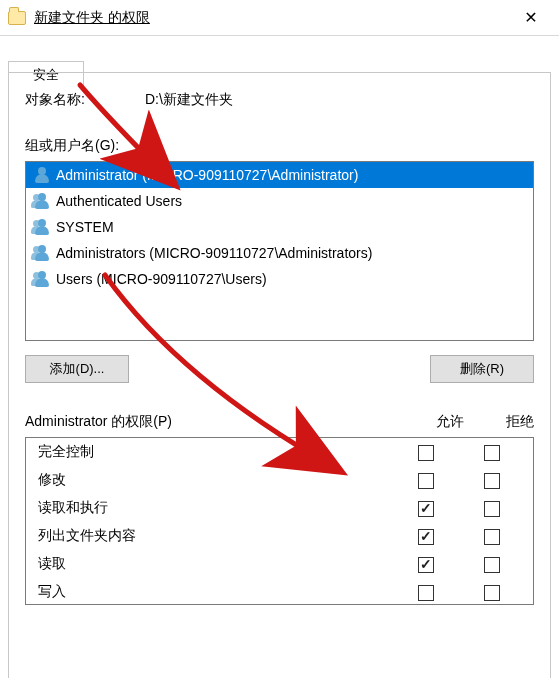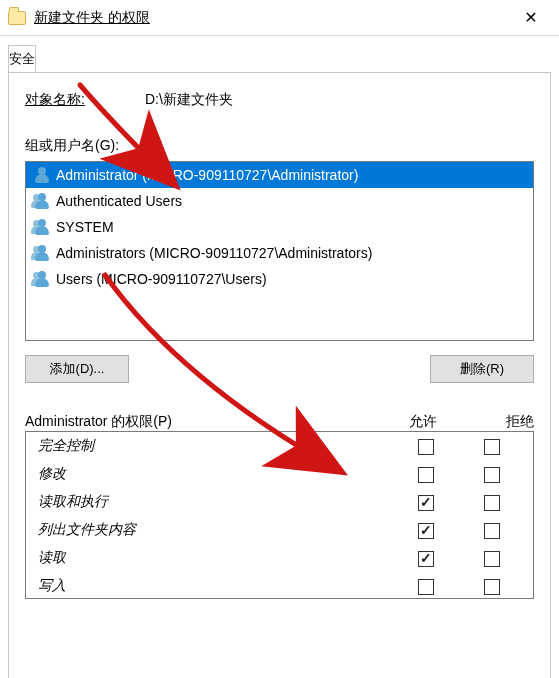--- a/index.html
+++ b/index.html
@@ -46,40 +46,40 @@
     font-weight: 300;
     cursor: default;
   }
   .tab-strip {
     padding: 8px 8px 0 8px;
   }
   .tab {
     display: inline-block;
     border: 1px solid #c7c7c7;
     border-bottom: 1px solid #fff;
-    padding: 4px 0;
+    padding: 4px 24px;
     background: #fff;
     font-size: 13px;
     position: relative;
-    top: 1px;
+    top: 17px;
     cursor: default;
   }
   .tab-body {
     border: 1px solid #c7c7c7;
     margin: 0 8px 8px 8px;
     padding: 18px 16px 12px 16px;
     height: 618px;
     position: relative;
   }
   .row {
     display: flex;
     margin-bottom: 28px;
     font-size: 14px;
   }
-  .row .lbl { width: 120px; text-decoration: underline; }
+  .row .lbl { width: 120px; }
   .section-label {
     font-size: 14px;
     margin-bottom: 6px;
   }
   .listbox {
     border: 1px solid #7a7a7a;
     height: 180px;
     overflow: auto;
     background: #fff;
   }
@@ -140,40 +140,40 @@
     border: 1px solid #adadad;
     background: #e1e1e1;
     font-size: 13px;
     font-family: inherit;
     cursor: default;
   }
   .perm-header {
     display: flex;
     font-size: 14px;
     margin-top: 30px;
-    gap: 27px;
+    margin-bottom: 6px;
   }
   .perm-header .left { flex: 1; }
   .perm-header .col {
     width: 70px;
     text-align: right;
   }
   .perm-scroll {
     border: 1px solid #7a7a7a;
     height: 168px;
     overflow-y: scroll;
     overflow-x: hidden;
   }
   .perm-row {
     display: flex;
     align-items: center;
     padding: 5px 8px;
     font-size: 14px;
   }
-  .perm-row .pname { flex: 1; padding-left: 4px; font-style: italic;}
+  .perm-row .pname { flex: 1; padding-left: 4px;}
   .perm-row .pcol {
     width: 66px;
     text-align: center;
   }
   .chk {
     display: inline-block;
     width: 16px; height: 16px;
     border: 1px solid #333;
     background: #fff;
     position: relative;

